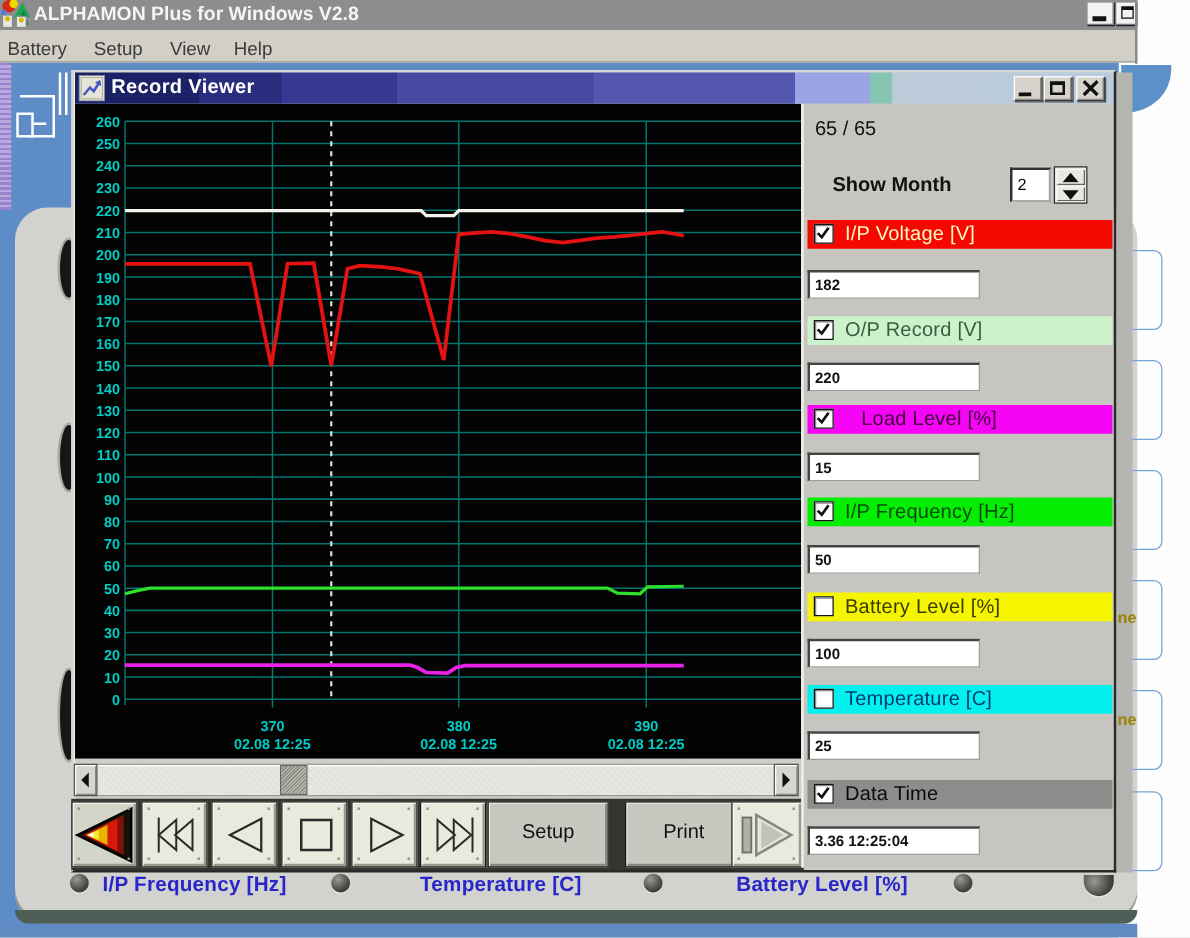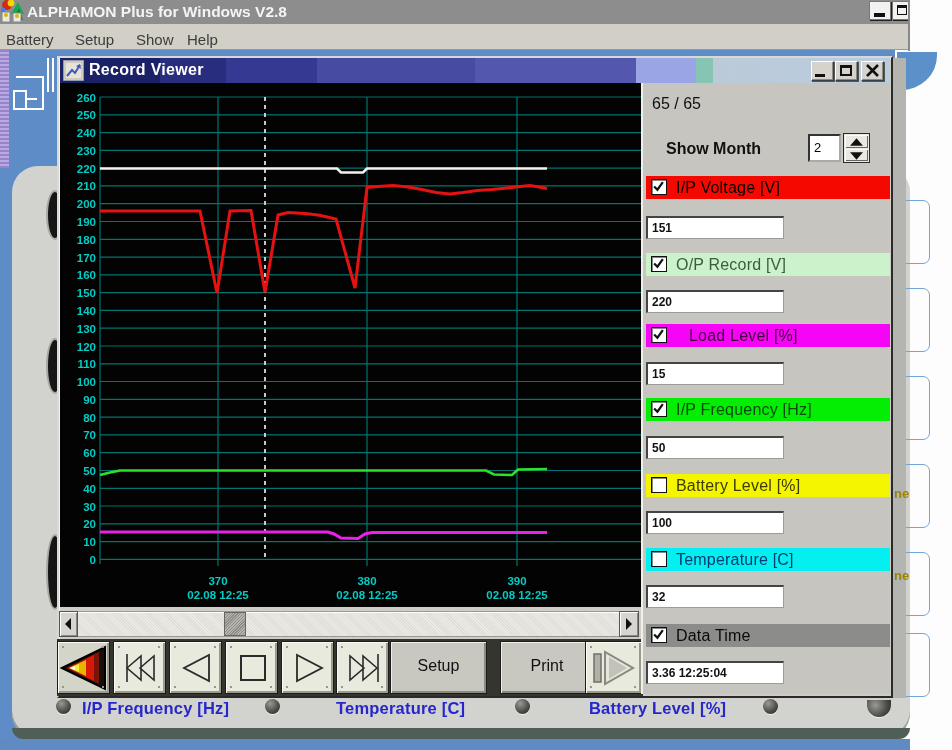--- a/index.html
+++ b/index.html
@@ -66,21 +66,21 @@
 </svg>
 
 <div class="abs" style="left:869px;top:1px;width:22px;height:19px;background:#f2f2f0;border:1px solid #777;box-shadow:1px 1px 0 #222"></div>
 <div class="abs" style="left:874px;top:13px;width:11px;height:4px;background:#111"></div>
 <div class="abs" style="left:892px;top:1px;width:17px;height:19px;background:#f2f2f0;border:1px solid #777;box-shadow:1px 1px 0 #222"></div>
 <div class="abs" style="left:897px;top:5px;width:10px;height:10px;border:1.5px solid #111;border-top-width:3px"></div>
 
 <div class="abs" style="left:0;top:24px;width:909px;height:26px;background:#d2cfc7;border-bottom:1px solid #9a9a94"></div>
 <div class="mtxt" style="left:6px">Battery</div>
 <div class="mtxt" style="left:75px">Setup</div>
-<div class="mtxt" style="left:136px">Show</div>
+<div class="mtxt" style="left:136px">View</div>
 <div class="mtxt" style="left:187px">Help</div>
 <div class="abs" style="left:908px;top:0;width:2px;height:51px;background:#8a8a8a"></div>
 
 <div class="bluetxt" style="left:82px">I/P Frequency [Hz]</div>
 <div class="bluetxt" style="left:336px">Temperature [C]</div>
 <div class="bluetxt" style="left:589px">Battery Level [%]</div>
 <div class="screw" style="left:56px"></div>
 <div class="screw" style="left:265px"></div>
 <div class="screw" style="left:515px"></div>
 <div class="screw" style="left:763px"></div>
@@ -283,23 +283,23 @@
 <svg class="abs" style="left:849px;top:152px" width="15" height="8" viewBox="0 0 14 7">
     <path d="M1 0 L13 0 L7 7 Z" fill="#111"></path>
   </svg>
 
 <div class="banner" style="top:176px;background:#f50800">
     <span class="cb">
       <svg width="13" height="13" viewBox="0 0 12 12" style="position:absolute;left:0;top:0">
         <path d="M2 6 L5 9 L10 2" fill="none" stroke="#111" stroke-width="2"></path>
       </svg>
     </span>
-    <span class="lbl" style="margin-left:30px;color:#000000">I/P Voltage [V]</span>
-  </div>
-<div class="inp" style="top:216px">151</div>
+    <span class="lbl" style="margin-left:30px;color:#fef9c3">I/P Voltage [V]</span>
+  </div>
+<div class="inp" style="top:216px">182</div>
 <div class="banner" style="top:253px;background:#ccf2cc">
     <span class="cb">
       <svg width="13" height="13" viewBox="0 0 12 12" style="position:absolute;left:0;top:0">
         <path d="M2 6 L5 9 L10 2" fill="none" stroke="#111" stroke-width="2"></path>
       </svg>
     </span>
     <span class="lbl" style="margin-left:30px;color:#3e5a3e">O/P Record [V]</span>
   </div>
 <div class="inp" style="top:290px">220</div>
 <div class="banner" style="top:324px;background:#f504f5">
@@ -322,21 +322,21 @@
 <div class="inp" style="top:436px">50</div>
 <div class="banner" style="top:474px;background:#f5f500">
     <span class="cb"></span>
     <span class="lbl" style="margin-left:30px;color:#3c3c00">Battery Level [%]</span>
   </div>
 <div class="inp" style="top:511px">100</div>
 <div class="banner" style="top:548px;background:#04f0f0">
     <span class="cb"></span>
     <span class="lbl" style="margin-left:30px;color:#003a74">Temperature [C]</span>
   </div>
-<div class="inp" style="top:585px">32</div>
+<div class="inp" style="top:585px">25</div>
 <div class="banner" style="top:624px;background:#8c8c8a">
     <span class="cb">
       <svg width="13" height="13" viewBox="0 0 12 12" style="position:absolute;left:0;top:0">
         <path d="M2 6 L5 9 L10 2" fill="none" stroke="#111" stroke-width="2"></path>
       </svg>
     </span>
     <span class="lbl" style="margin-left:30px;color:#0a0a0a">Data Time</span>
   </div>
 <div class="inp" style="top:661px">3.36 12:25:04</div>
 

